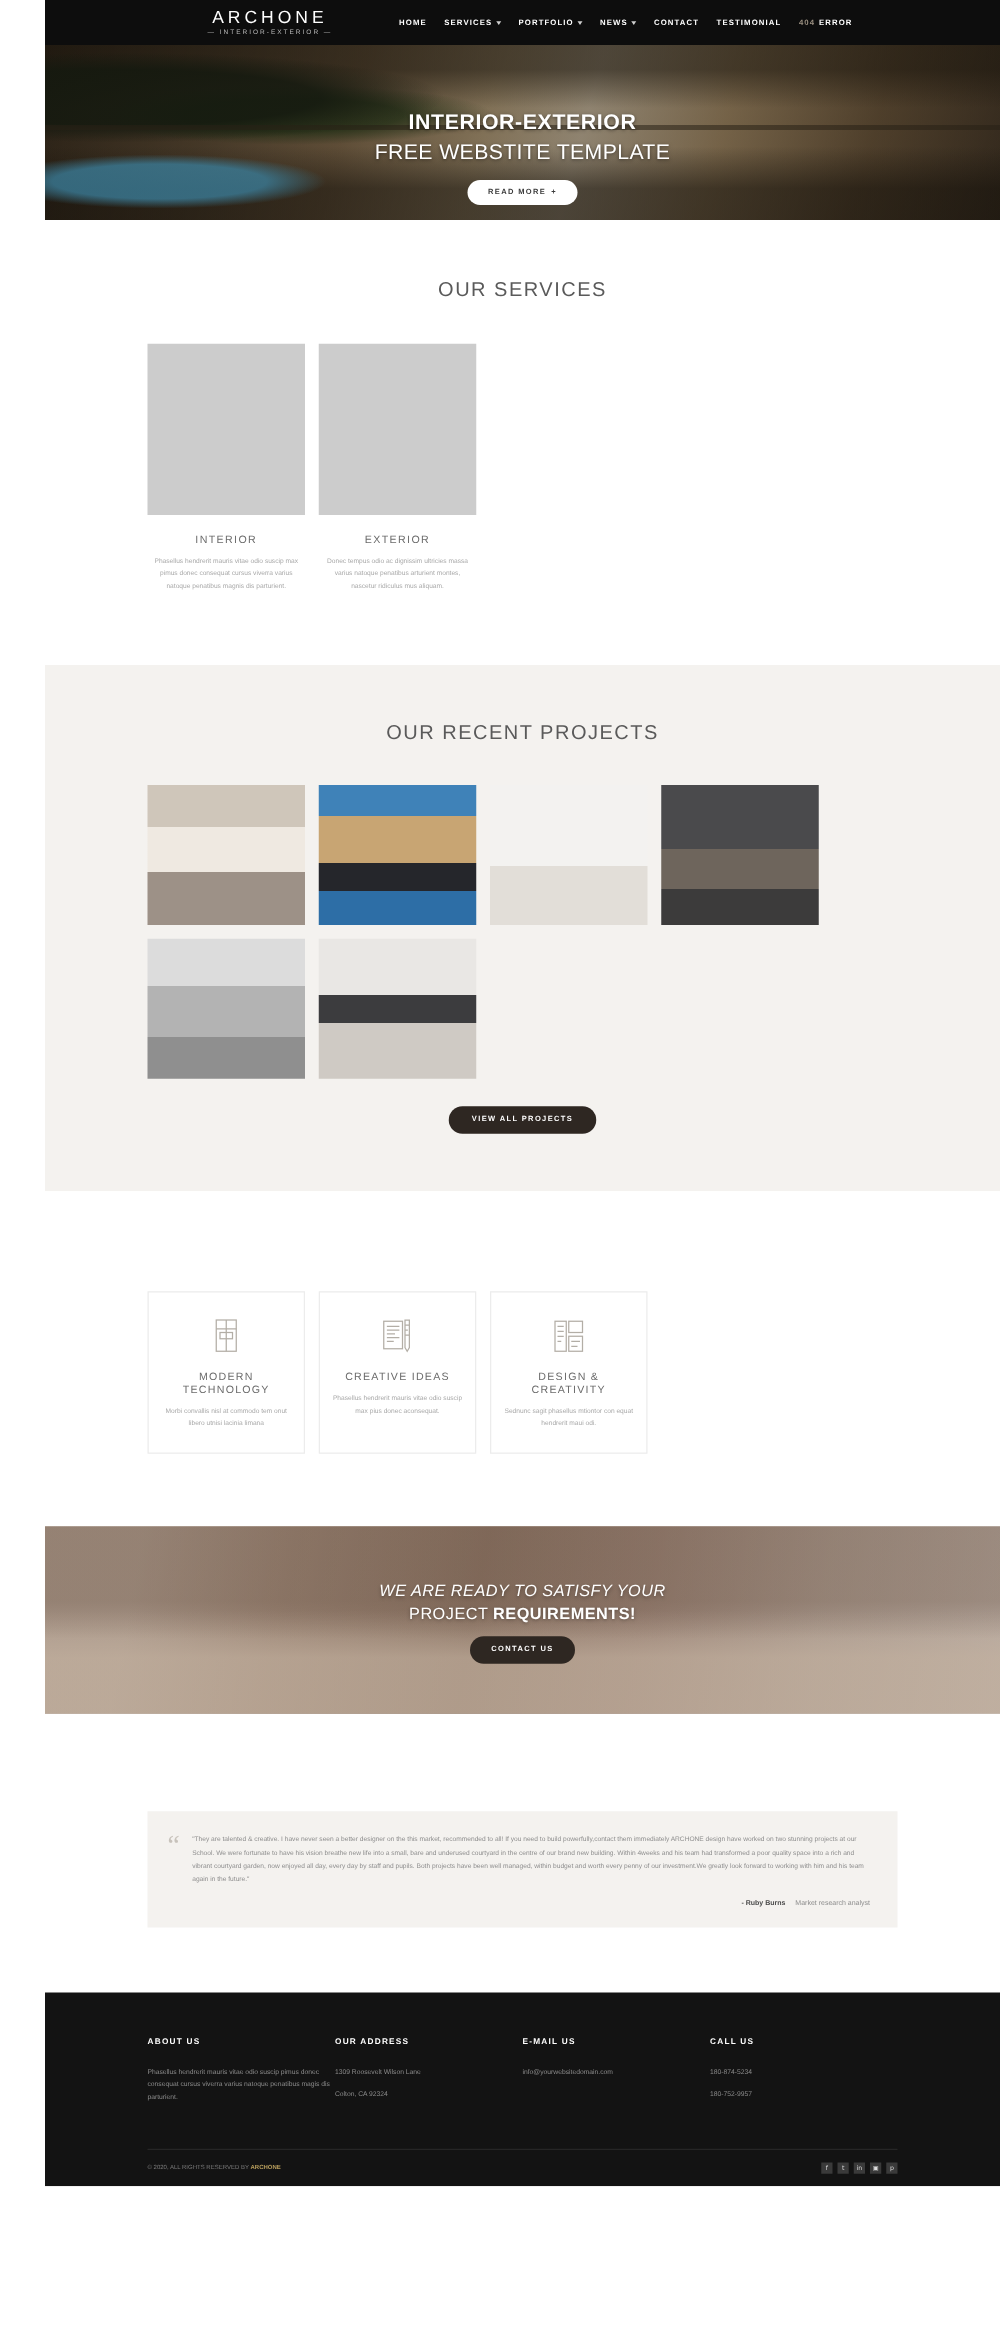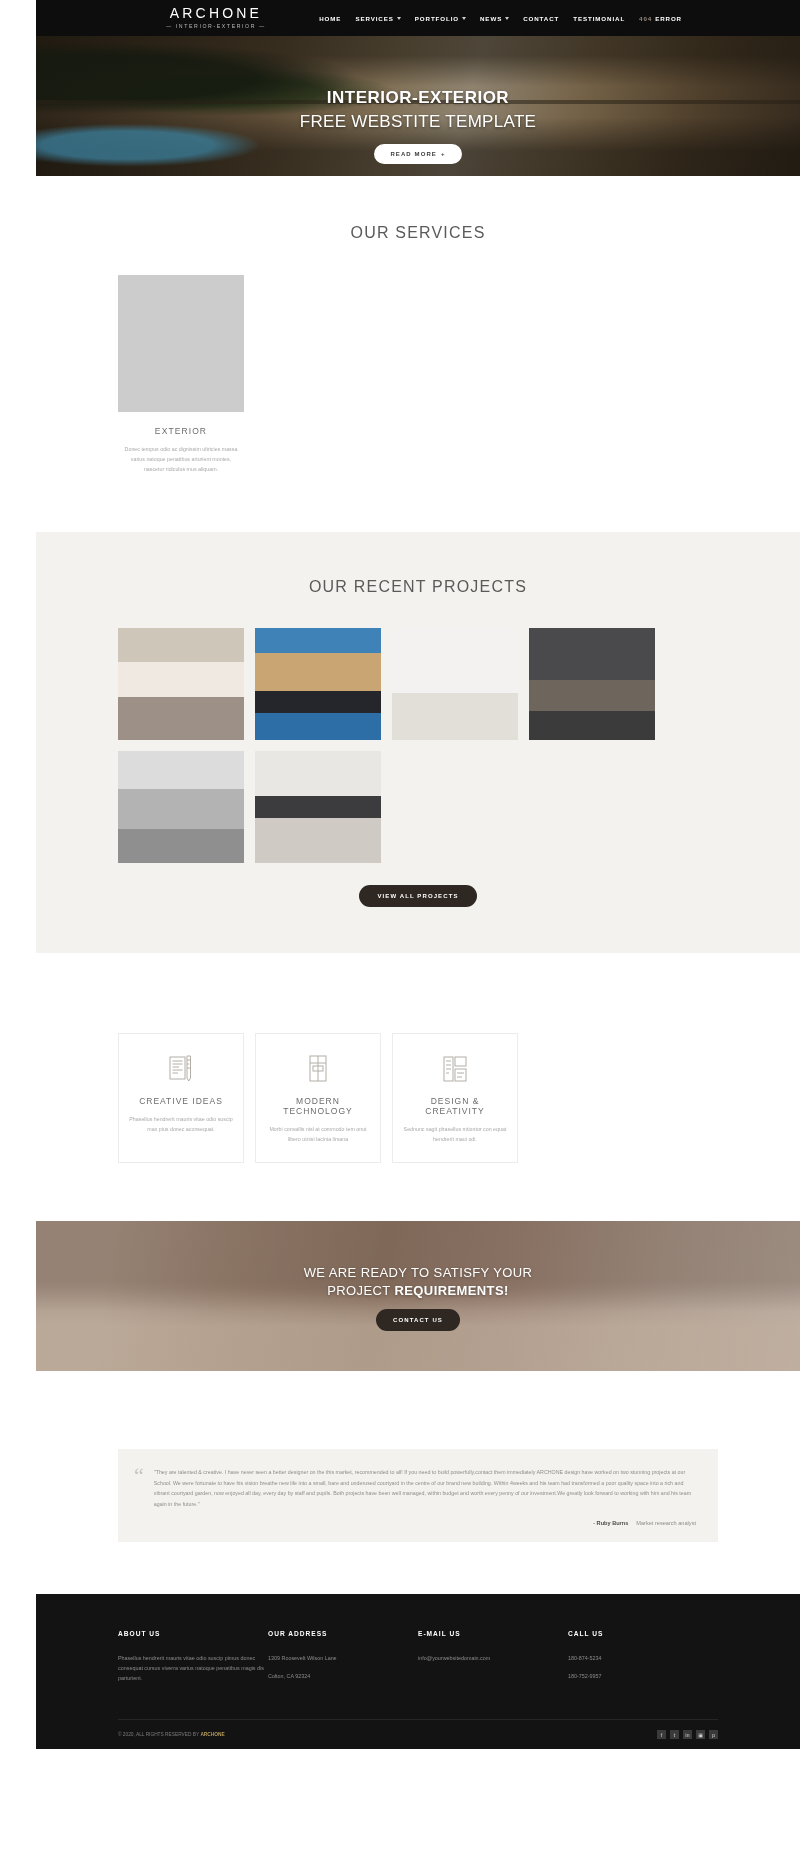--- a/index.html
+++ b/index.html
@@ -151,21 +151,21 @@
   .cta:before{
     content:""; position:absolute; inset:0;
     background:
       linear-gradient(180deg, rgba(110,88,72,.35) 0 40%, transparent 60%),
       linear-gradient(0deg, rgba(196,178,160,.65) 0 30%, transparent 55%);
   }
   .cta-inner{
     position:absolute; inset:0; display:flex; flex-direction:column; align-items:center;
     justify-content:flex-start; padding-top:44px; z-index:3;
   }
-  .cta-t1{color:#fff;font-size:13px;letter-spacing:.4px;font-weight:400;text-shadow:0 1px 3px rgba(0,0,0,.35);}
+  .cta-t1{color:#fff;font-size:13px;letter-spacing:.4px;font-weight:400;text-shadow:0 1px 3px rgba(0,0,0,.35);font-style:italic;}
   .cta-t2{color:#fff;font-size:13px;letter-spacing:.4px;font-weight:400;margin-top:3px;text-shadow:0 1px 3px rgba(0,0,0,.35);}
   .cta-t2 b{font-weight:700;}
   .btn-cta{
     margin-top:11px;background:#2e2722;color:#fff;border:none;border-radius:18px;
     padding:8px 17px;font-size:6px;font-weight:700;letter-spacing:1.1px;cursor:pointer;
   }
 
   
   .testi { background:#fff; padding:48px 0 52px; }
   .quote-box {
@@ -249,20 +249,25 @@
         <span>READ MORE</span>
         <span>+</span>
       </button>
     </div>
   </div>
 
   <div class="services">
     <div class="container">
       <div class="sec-title">OUR SERVICES</div>
       <div class="cards3">
+        <div class="card3">
+          <div class="ph img-kitchen"></div>
+          <h4>INTERIOR</h4>
+          <p>Phasellus hendrerit mauris vitae odio suscip max pimus donec consequat cursus viverra varius natoque penatibus magnis dis parturient.</p>
+        </div>
         <div class="card3">
           <div class="ph img-exterior"></div>
           <h4>EXTERIOR</h4>
           <p>Donec tempus odio ac dignissim ultricies massa varius natoque penatibus arturient montes, nascetur ridiculus mus aliquam.</p>
         </div>
       </div>
     </div>
   </div>
 
   <div class="projects">
@@ -276,52 +281,52 @@
         <div class="g-item p5"></div>
         <div class="g-item p6"></div>
       </div>
       <button class="btn-dark">VIEW ALL PROJECTS</button>
     </div>
   </div>
 
   <div class="why">
     <div class="container">
       <div class="wcards">
+        <div class="wcard">
+          <div class="wicon">
+            <svg width="22" height="30" viewBox="0 0 22 30" fill="none" stroke="#b3aea6" stroke-width="1">
+              <rect x="3" y="2" width="16" height="25"></rect>
+                <line x1="11" y1="2" x2="11" y2="27"></line>
+              <line x1="3" y1="9" x2="19" y2="9"></line>
+                <rect x="6" y="12" width="10" height="5"></rect>
+            </svg>
+          </div>
+          <h4>MODERN TECHNOLOGY</h4>
+          <p>Morbi convallis nisl at commodo tem onut libero utnisi lacinia limana</p>
+        </div>
         <div class="wcard">
           <div class="wicon">
             <svg width="26" height="30" viewBox="0 0 26 30" fill="none" stroke="#b3aea6" stroke-width="1">
               <rect x="2" y="3" width="15" height="22"></rect>
                 <line x1="4.5" y1="7" x2="14.5" y2="7"></line>
               <line x1="4.5" y1="10" x2="14.5" y2="10"></line>
                 <line x1="4.5" y1="13" x2="11" y2="13"></line>
               <line x1="4.5" y1="16" x2="14.5" y2="16"></line>
                 <line x1="4.5" y1="19" x2="10" y2="19"></line>
               <path d="M19 2 L22.5 2 L22.5 24 L20.75 27 L19 24 Z"></path>
                 <line x1="19" y1="6" x2="22.5" y2="6"></line>
               <line x1="19" y1="10" x2="21.3" y2="10"></line>
                 <line x1="19" y1="14" x2="22.5" y2="14"></line>
             </svg>
           </div>
           <h4>CREATIVE IDEAS</h4>
           <p>Phasellus hendrerit mauris vitae odio suscip max pius donec aconsequat.</p>
         </div>
         <div class="wcard">
           <div class="wicon">
-            <svg width="22" height="30" viewBox="0 0 22 30" fill="none" stroke="#b3aea6" stroke-width="1">
-              <rect x="3" y="2" width="16" height="25"></rect>
-                <line x1="11" y1="2" x2="11" y2="27"></line>
-              <line x1="3" y1="9" x2="19" y2="9"></line>
-                <rect x="6" y="12" width="10" height="5"></rect>
-            </svg>
-          </div>
-          <h4>MODERN TECHNOLOGY</h4>
-          <p>Morbi convallis nisl at commodo tem onut libero utnisi lacinia limana</p>
-        </div>
-        <div class="wcard">
-          <div class="wicon">
             <svg width="26" height="30" viewBox="0 0 26 30" fill="none" stroke="#b3aea6" stroke-width="1">
               <rect x="2" y="3" width="9" height="24"></rect>
                 <line x1="4" y1="7" x2="9" y2="7"></line>
               <line x1="4" y1="11" x2="9" y2="11"></line>
                 <line x1="4" y1="15" x2="9" y2="15"></line>
               <line x1="4" y1="19" x2="7" y2="19"></line>
               <rect x="13" y="3" width="11" height="9"></rect>
                 <rect x="13" y="15" width="11" height="12"></rect>
               <line x1="15" y1="19" x2="22" y2="19"></line>
                 <line x1="15" y1="23" x2="20" y2="23"></line>

